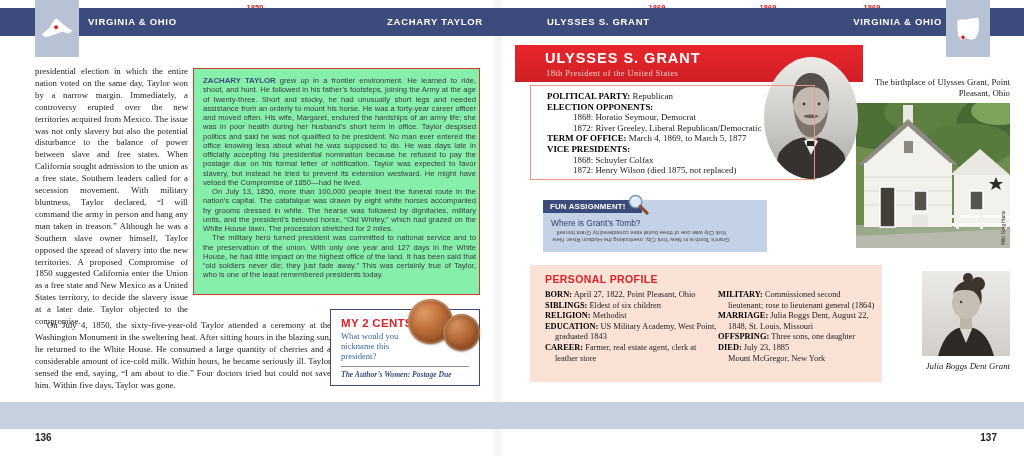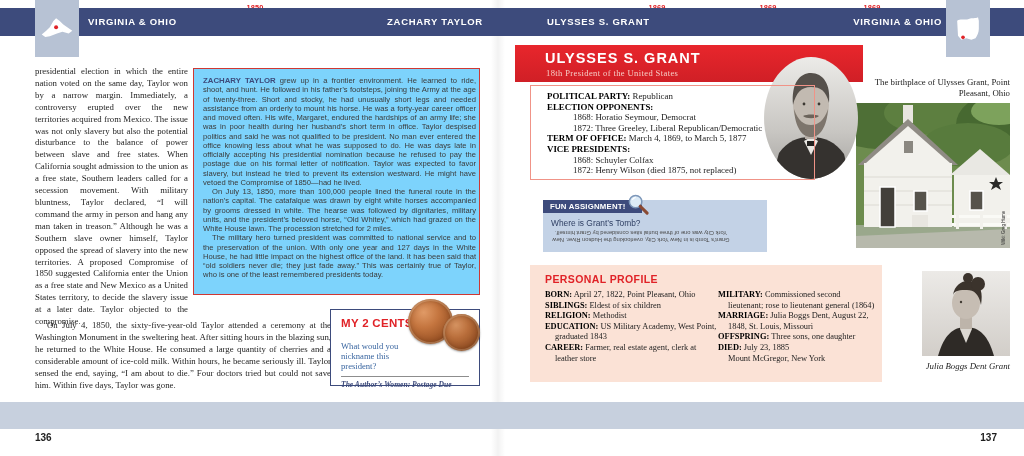--- a/index.html
+++ b/index.html
@@ -16,29 +16,29 @@
   .statebox.va { left:35px; } .statebox.oh { left:946px; }
   .bartext { position:absolute; top:8px; height:28px; line-height:28px; color:#ffffff;
              font-size:9.5px; font-weight:bold; letter-spacing:0.7px; z-index:3; }
 
   
   .leftcol { position:absolute; left:35px; top:66px; width:153px; font-size:8.8px; line-height:11.9px;
              text-align:justify; color:#1e1e1e; }
   .bottompara { position:absolute; left:35px; top:320px; width:296px; font-size:8.8px; line-height:11.9px;
              text-align:justify; color:#1e1e1e; text-indent:12px; }
   .taylorbox { position:absolute; left:193px; top:68px; width:287px; height:227px; box-sizing:border-box;
-             border:1.5px solid #cf3833; padding:7px 3px 5px 9px; background:#7dd3fc;
+             border:1.5px solid #cf3833; padding:7px 3px 5px 9px; background:#86efac;
              font-size:7.6px; line-height:9.25px; color:#3a3a3a; text-align:justify; }
   .taylorbox p { margin:0; } .taylorbox p + p { text-indent:9px; }
   .tb-lead { color:#3d4b7c; font-weight:bold; font-size:7.8px; }
 
   .m2c { position:absolute; left:330px; top:309px; width:150px; height:77px; box-sizing:border-box;
          border:1.5px solid #3d4b7c; background:#fff; padding:7px 10px 0 10px; z-index:2; }
   .m2c-title { color:#e02227; font-weight:bold; font-size:11.5px; letter-spacing:0.3px; }
-  .m2c-q { color:#3a66a0; font-size:8.6px; line-height:10.2px; width:80px; margin-top:12px; }
+  .m2c-q { color:#3a66a0; font-size:8.6px; line-height:10.2px; width:80px; margin-top:2px; }
   .m2c-line { border-top:1px solid #8d8d8d; margin:4px 0 3px 0; }
   .m2c-a { font-family:"Liberation Serif", serif; font-style:italic; font-weight:bold;
            color:#3d4b7c; font-size:7.6px; }
   .penny { position:absolute; border-radius:50%; z-index:5;
            background:radial-gradient(circle at 35% 30%, #e09a66 0%, #c4753f 35%, #9c5426 70%, #7c3f1b 100%);
            box-shadow: inset 0 0 0 2px rgba(255,220,180,.28), inset 0 0 6px rgba(60,25,5,.5), 0 1px 2px rgba(0,0,0,.35); }
   .penny.p1 { left:408px; top:299px; width:45px; height:45px; }
   .penny.p2 { left:443px; top:314px; width:37px; height:37px; filter:brightness(.95); }
 
   
@@ -169,21 +169,21 @@
       <circle cx="55" cy="47" r="1.4" fill="#3c3832"></circle>
       <path d="M30 52 C31 70 38 80 47 80 C56 80 63 70 64 52 C60 64 54 68 47 68 C40 68 34 64 30 52 Z" fill="#7d756c"></path>
       <path d="M39 59 C43 57 51 57 55 59 C52 62 42 62 39 59 Z" fill="#6b635a"></path>
     </svg>
   </div>
 
   <div class="infobox">
     <div class="iline"><b>POLITICAL PARTY:</b><span> Republican</span></div>
     <div class="iline"><b>ELECTION OPPONENTS:</b><span></span></div>
     <div class="iline ind"><span>1868: Horatio Seymour, Democrat</span></div>
-    <div class="iline ind"><span>1872: Three Greeley, Liberal Republican/Democratic</span></div>
+    <div class="iline ind"><span>1872: River Greeley, Liberal Republican/Democratic</span></div>
     <div class="iline"><b>TERM OF OFFICE:</b><span> March 4, 1869, to March 5, 1877</span></div>
     <div class="iline"><b>VICE PRESIDENTS:</b><span></span></div>
     <div class="iline ind"><span>1868: Schuyler Colfax</span></div>
     <div class="iline ind"><span>1872: Henry Wilson (died 1875, not replaced)</span></div>
   </div>
 
   <div class="funbox">
     <div class="funtab">FUN ASSIGNMENT!</div>
     <div class="magnifier">
       <svg width="23" height="23" viewBox="0 0 24 24">

